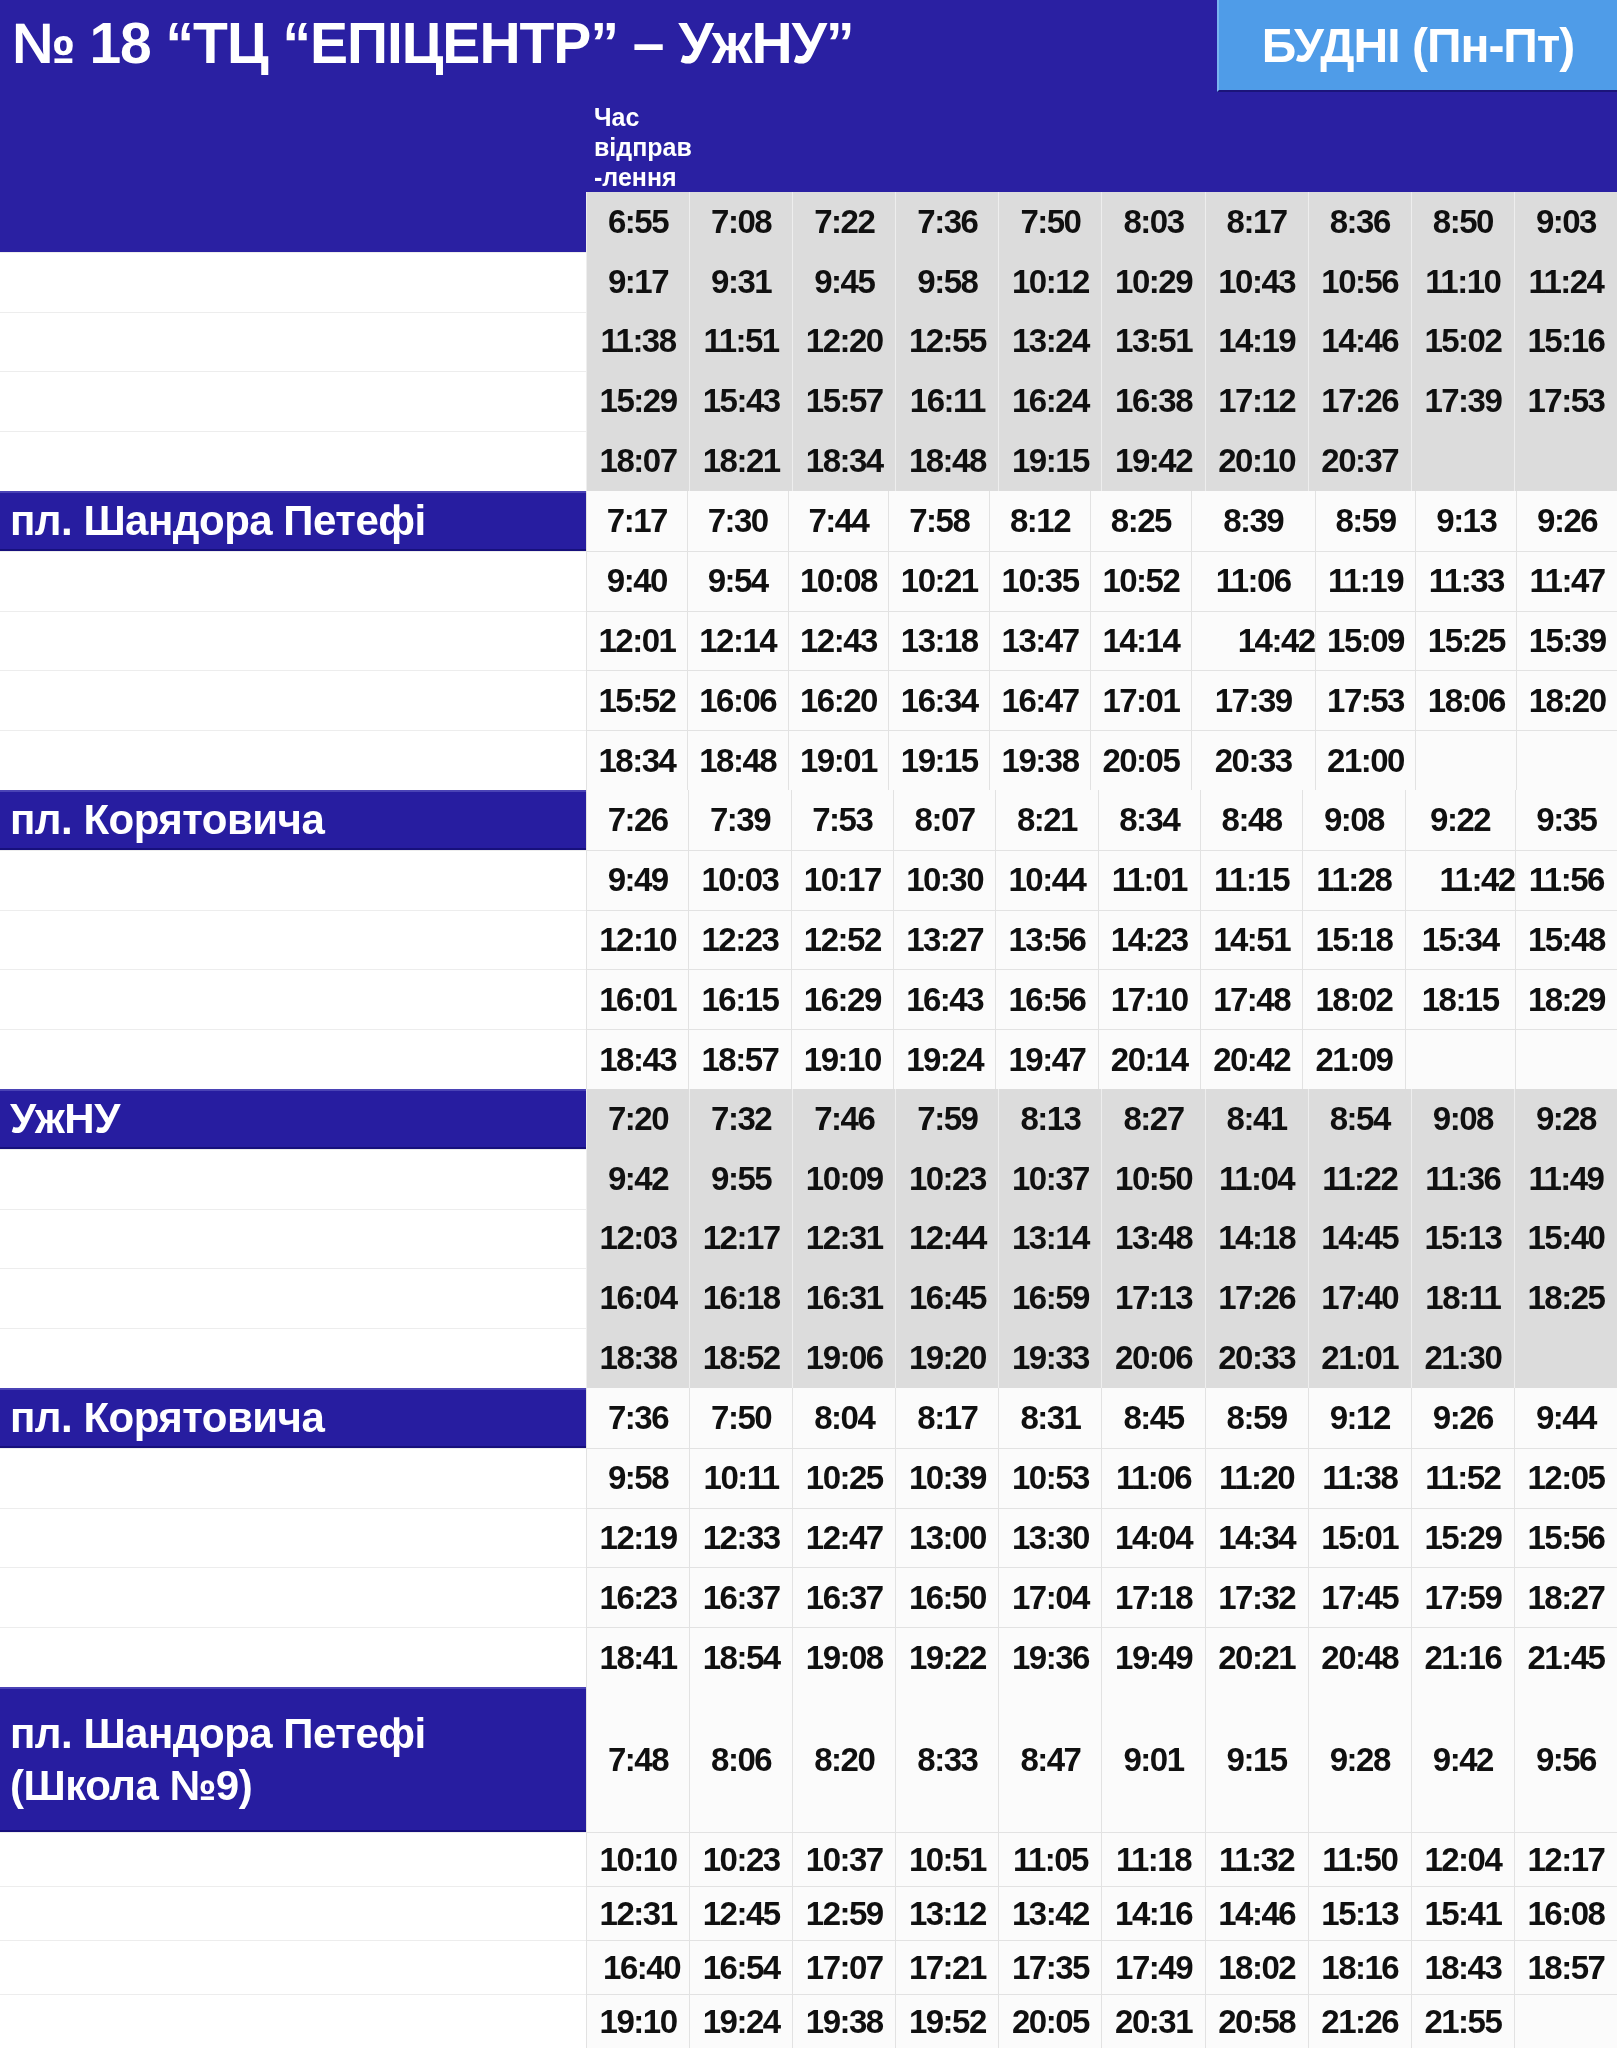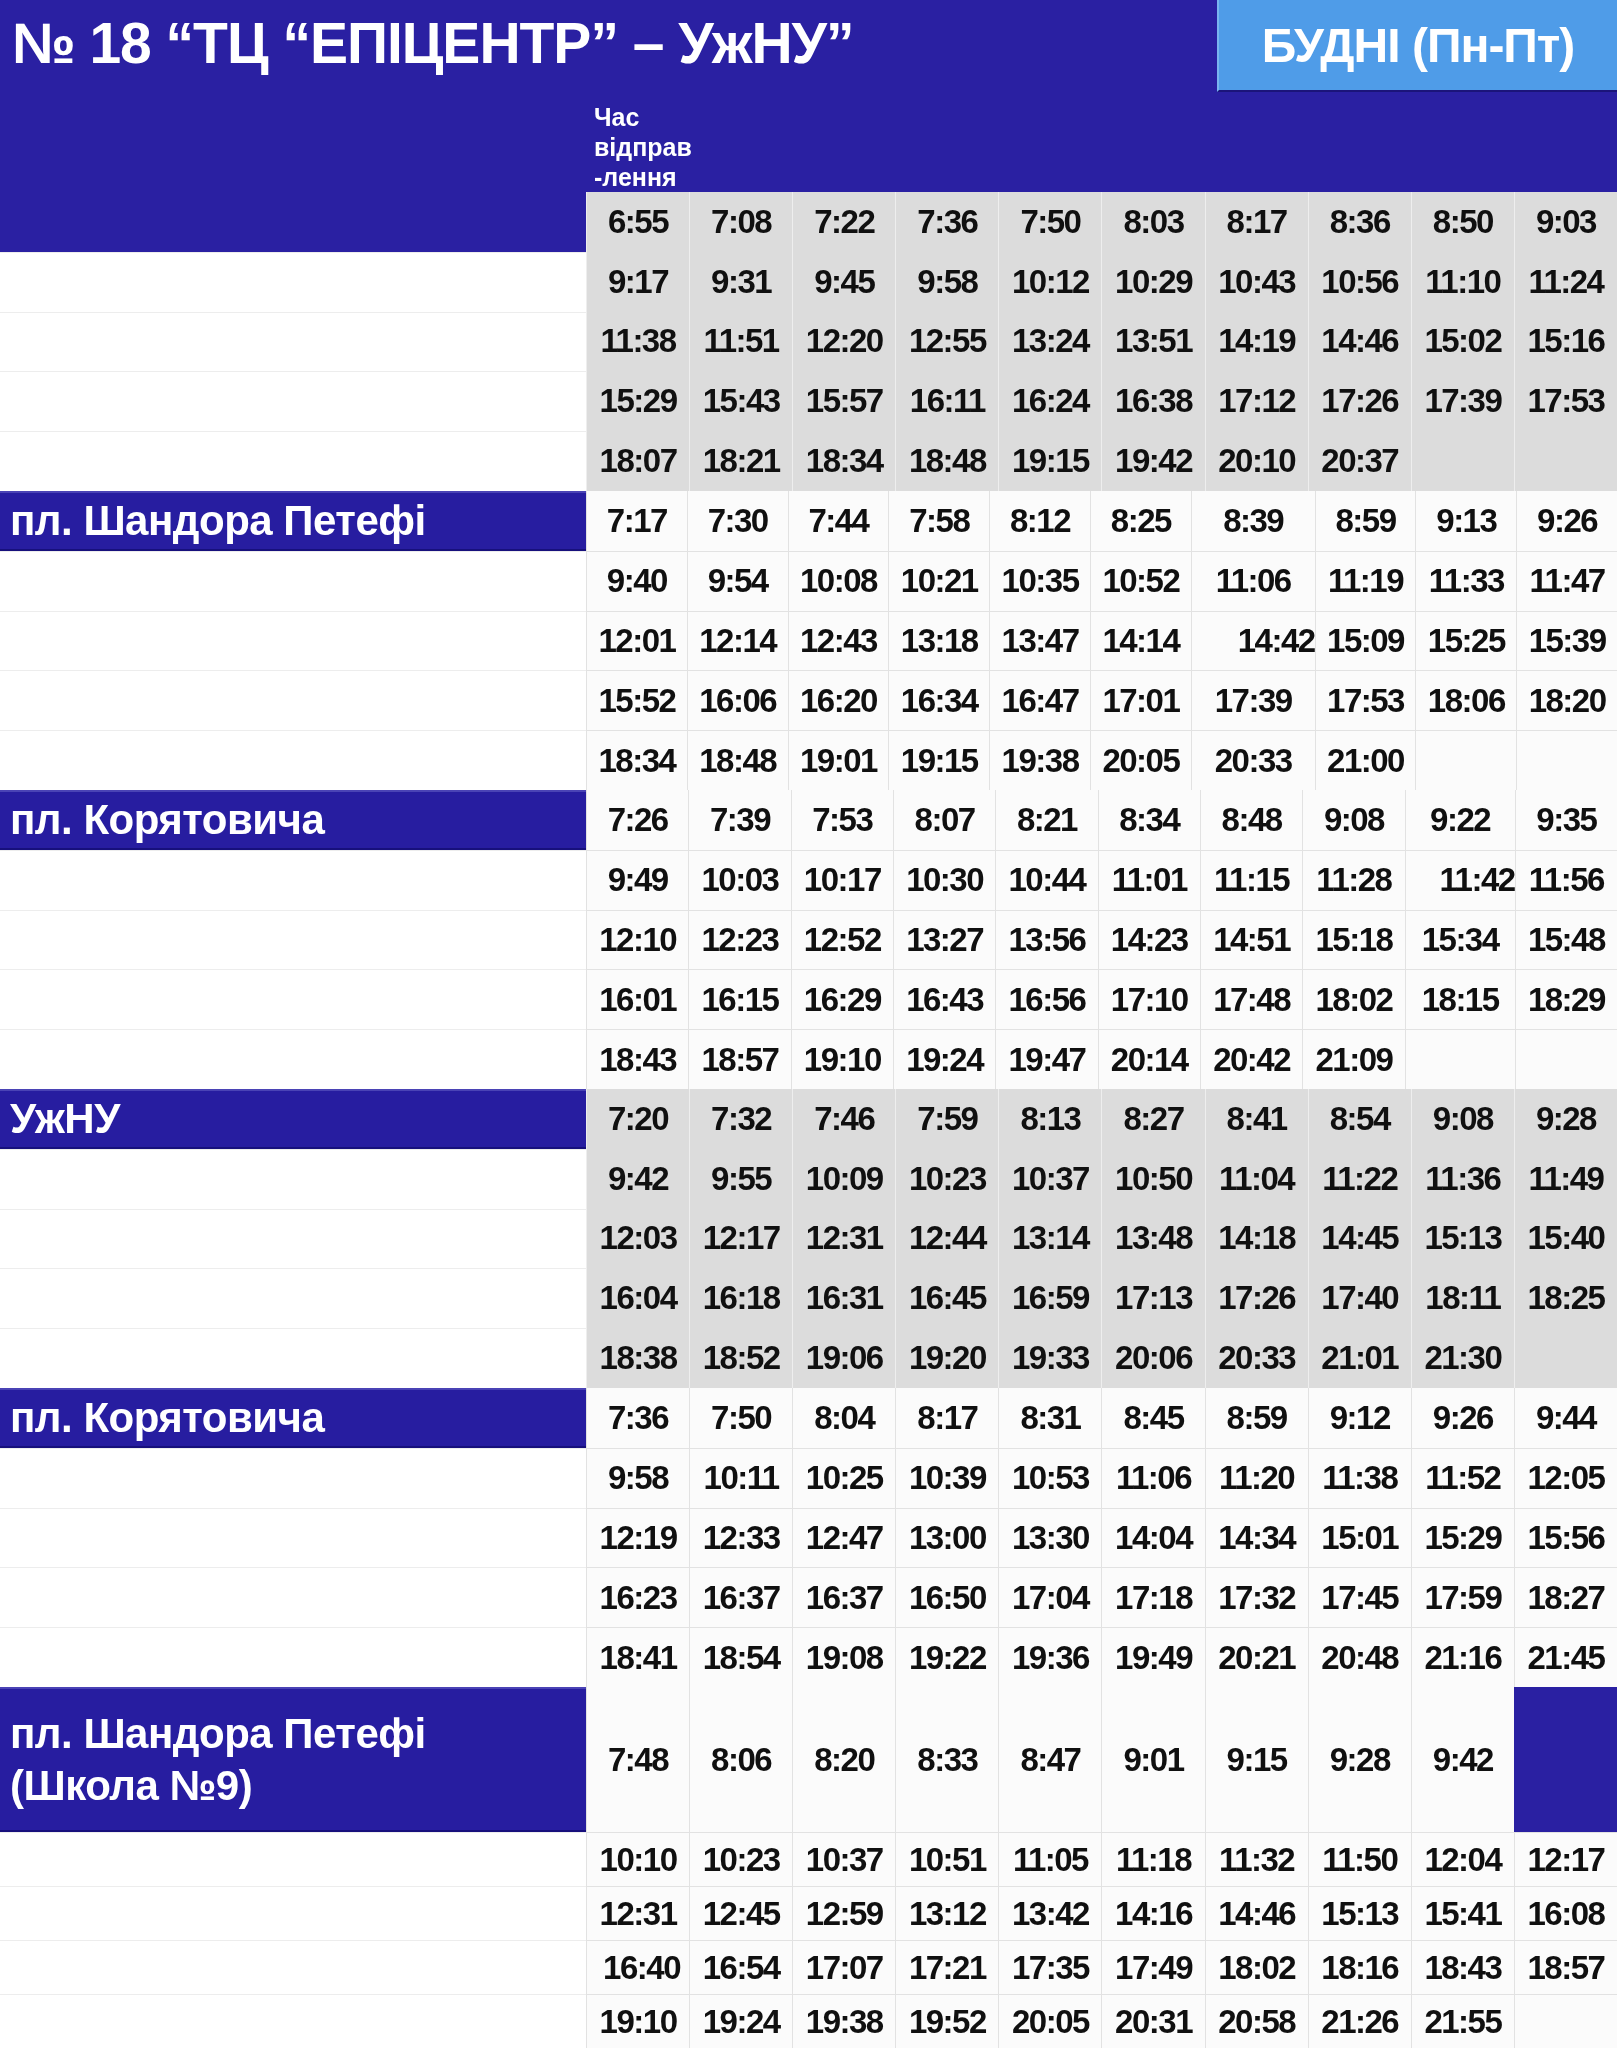--- a/index.html
+++ b/index.html
@@ -378,20 +378,21 @@
         </div>
         <div class="cell r0" style="grid-area: 1 / 2;">7:48</div>
         <div class="cell r0" style="grid-area: 1 / 3;">8:06</div>
         <div class="cell r0" style="grid-area: 1 / 4;">8:20</div>
         <div class="cell r0" style="grid-area: 1 / 5;">8:33</div>
         <div class="cell r0" style="grid-area: 1 / 6;">8:47</div>
         <div class="cell r0" style="grid-area: 1 / 7;">9:01</div>
         <div class="cell r0" style="grid-area: 1 / 8;">9:15</div>
         <div class="cell r0" style="grid-area: 1 / 9;">9:28</div>
         <div class="cell r0" style="grid-area: 1 / 10;">9:42</div>
+        <div class="cell r0" style="grid-area: 1 / 11;">9:56</div>
         <div class="label-pad" style="grid-row: 2;"></div>
         <div class="cell r1" style="grid-area: 2 / 2;">10:10</div>
         <div class="cell r1" style="grid-area: 2 / 3;">10:23</div>
         <div class="cell r1" style="grid-area: 2 / 4;">10:37</div>
         <div class="cell r1" style="grid-area: 2 / 5;">10:51</div>
         <div class="cell r1" style="grid-area: 2 / 6;">11:05</div>
         <div class="cell r1" style="grid-area: 2 / 7;">11:18</div>
         <div class="cell r1" style="grid-area: 2 / 8;">11:32</div>
         <div class="cell r1" style="grid-area: 2 / 9;">11:50</div>
         <div class="cell r1" style="grid-area: 2 / 10;">12:04</div>

